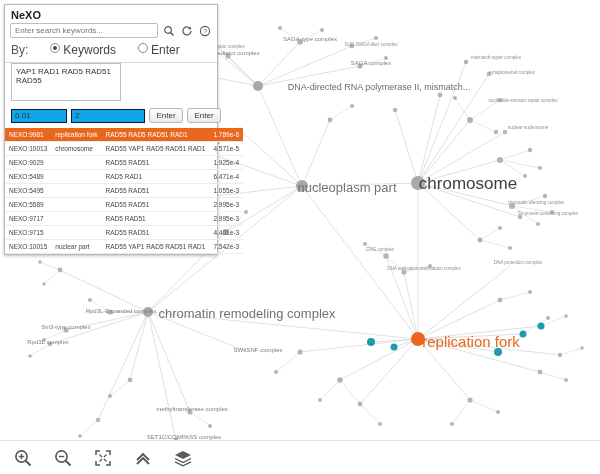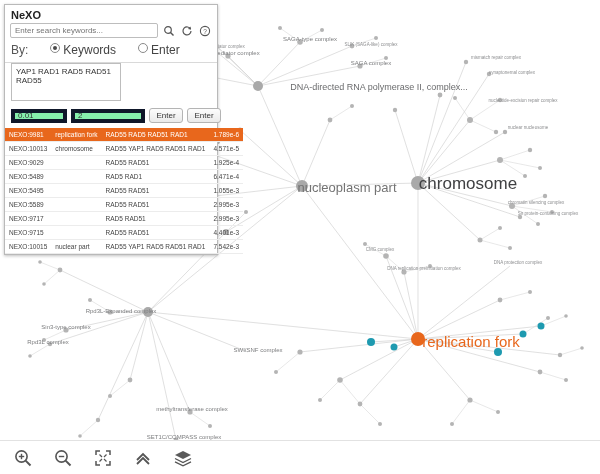--- a/index.html
+++ b/index.html
@@ -136,26 +136,26 @@
   .ctl-row {
     display: flex;
     align-items: center;
     gap: 4px;
     padding: 0 6px 5px 6px;
   }
   .ctl-row input.num {
     width: 56px;
     height: 14px;
     font-size: 8px;
-    border: 4px solid #0f172a;
+    border: 1px solid #0f172a;
     padding: 0 3px;
     box-sizing: border-box;
     font-family: "Liberation Sans", sans-serif;
     color: #333;
-    background: #86efac;
+    background: #0ea5e9;
   }
   .ctl-row input.num.wide { width: 74px; }
   .btn {
     height: 15px;
     min-width: 34px;
     font-size: 8px;
     border: 1px solid #b4b4b4;
     border-radius: 3px;
     background: linear-gradient(#fdfdfd, #eaeaea);
     color: #333;
@@ -391,21 +391,22 @@
         <circle cx="498" cy="352" r="4" fill="#1e9ab0"></circle>
         <circle cx="523" cy="334" r="3.5" fill="#1e9ab0"></circle>
         <circle cx="541" cy="326" r="3.5" fill="#1e9ab0"></circle>
       </g>
     </svg>
 
     
     <div class="node-label xlarge accent" style="left:471px; top:341px;">replication fork</div>
     <div class="node-label huge" style="left:468px; top:184px;">chromosome</div>
     <div class="node-label large" style="left:347px; top:187px;">nucleoplasm part</div>
-    <div class="node-label medium" style="left:379px; top:87px;">DNA-directed RNA polymerase II, complex...</div>
+    <div class="node-label large" style="left:247px; top:313px;">chromatin remodeling complex</div>
+    <div class="node-label medium" style="left:379px; top:87px;">DNA-directed RNA polymerase II, mismatch...</div>
     <div class="node-label medium" style="left:176px; top:251px;">nuclear chromatin</div>
     <div class="node-label small" style="left:121px; top:311px;">Rpd3L-Expanded complex</div>
     <div class="node-label small" style="left:66px;  top:327px;">Sin3-type complex</div>
     <div class="node-label small" style="left:48px;  top:342px;">Rpd3L complex</div>
     <div class="node-label small" style="left:258px; top:350px;">SWI/SNF complex</div>
     <div class="node-label small" style="left:192px; top:409px;">methyltransferase complex</div>
     <div class="node-label small" style="left:184px; top:437px;">SET1C/COMPASS complex</div>
     <div class="node-label small" style="left:310px; top:39px;">SAGA-type complex</div>
     <div class="node-label small" style="left:371px; top:63px;">SAGA complex</div>
     <div class="node-label tiny" style="left:371px; top:44px;">SLIK (SAGA-like) complex</div>

